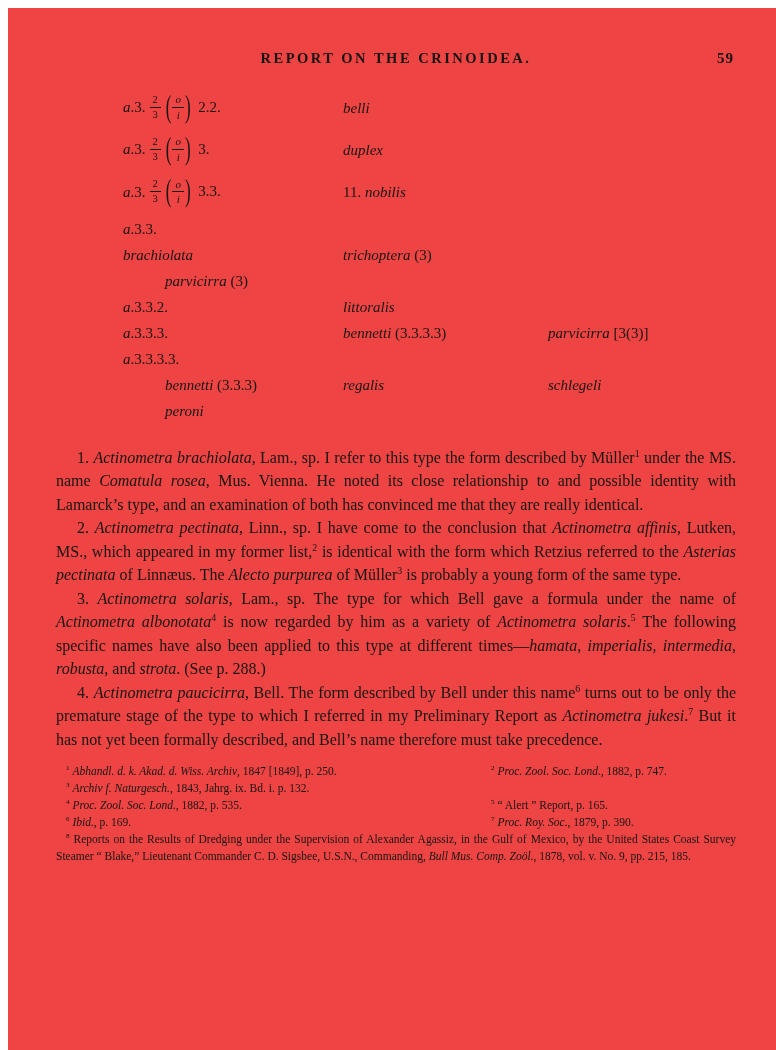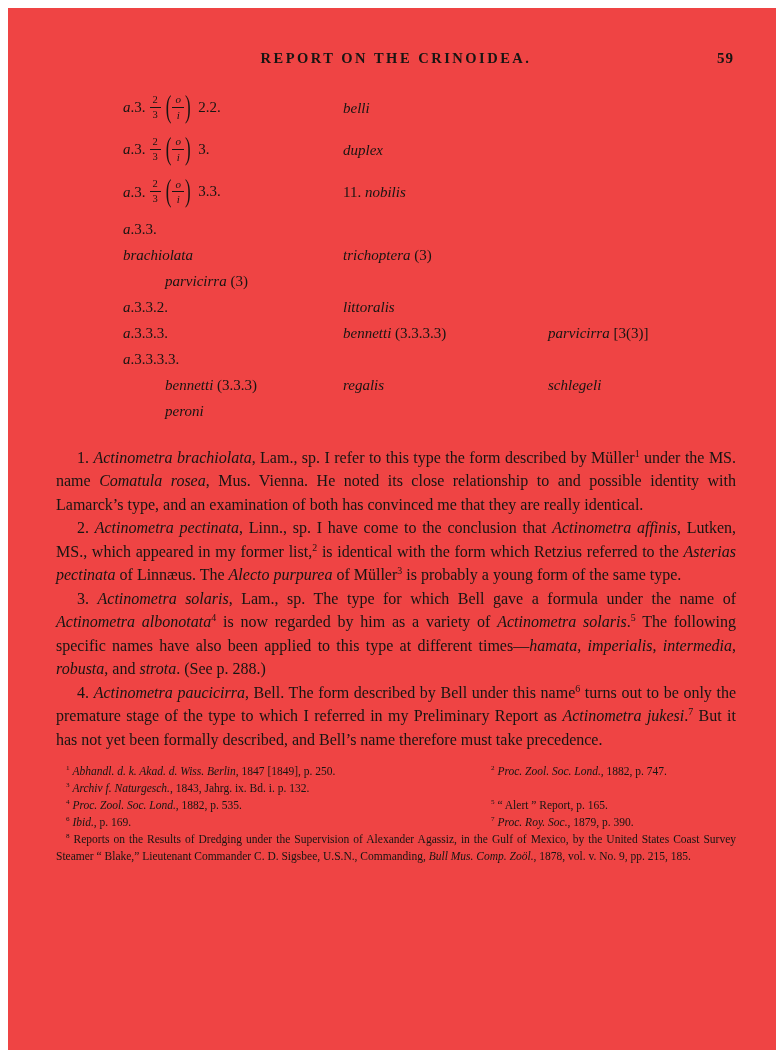--- a/index.html
+++ b/index.html
@@ -115,21 +115,21 @@
 
   <div class="body-text">
       <p class="para"><span>1. </span><span class="it">Actinometra brachiolata</span><span>, Lam., sp. I refer to this type the form described by Müller</span><sup>1</sup><span> under the MS. name </span><span class="it">Comatula rosea</span><span>, Mus. Vienna. He noted its close relationship to and possible identity with Lamarck’s type, and an examination of both has convinced me that they are really identical.</span></p>
       <p class="para"><span>2. </span><span class="it">Actinometra pectinata</span><span>, Linn., sp. I have come to the conclusion that </span><span class="it">Actinometra affinis</span><span>, Lutken, MS., which appeared in my former list,</span><sup>2</sup><span> is identical with the form which Retzius referred to the </span><span class="it">Asterias pectinata</span><span> of Linnæus. The </span><span class="it">Alecto purpurea</span><span> of Müller</span><sup>3</sup><span> is probably a young form of the same type.</span></p>
       <p class="para"><span>3. </span><span class="it">Actinometra solaris</span><span>, Lam., sp. The type for which Bell gave a formula under the name of </span><span class="it">Actinometra albonotata</span><sup>4</sup><span> is now regarded by him as a variety of </span><span class="it">Actinometra solaris</span><span>.</span><sup>5</sup><span> The following specific names have also been applied to this type at different times—</span><span class="it">hamata</span><span>, </span><span class="it">imperialis</span><span>, </span><span class="it">intermedia</span><span>, </span><span class="it">robusta</span><span>, and </span><span class="it">strota</span><span>. (See p. 288.)</span></p>
       <p class="para"><span>4. </span><span class="it">Actinometra paucicirra</span><span>, Bell. The form described by Bell under this name</span><sup>6</sup><span> turns out to be only the premature stage of the type to which I referred in my Preliminary Report as </span><span class="it">Actinometra jukesi</span><span>.</span><sup>7</sup><span> But it has not yet been formally described, and Bell’s name therefore must take precedence.</span></p>
     </div>
 
   <div class="footnotes">
       <div class="fnrow">
-        <div class="fncell"><sup>1</sup><span> </span><span class="it">Abhandl. d. k. Akad. d. Wiss. Berlin</span><span>, 1847 [1849], p. 250.</span></div>
+        <div class="fncell"><sup>1</sup><span> </span><span class="it">Abhandl. d. k. Akad. d. Wiss. Archiv</span><span>, 1847 [1849], p. 250.</span></div>
         <div class="fncell"><sup>2</sup><span> </span><span class="it">Proc. Zool. Soc. Lond.</span><span>, 1882, p. 747.</span></div>
       </div>
       <div class="fnrow">
         <div class="fncell"><sup>3</sup><span> </span><span class="it">Archiv f. Naturgesch.</span><span>, 1843, Jahrg. ix. Bd. i. p. 132.</span></div>
       </div>
       <div class="fnrow">
         <div class="fncell"><sup>4</sup><span> </span><span class="it">Proc. Zool. Soc. Lond.</span><span>, 1882, p. 535.</span></div>
         <div class="fncell"><sup>5</sup><span> “ Alert ” Report, p. 165.</span></div>
       </div>
       <div class="fnrow">

